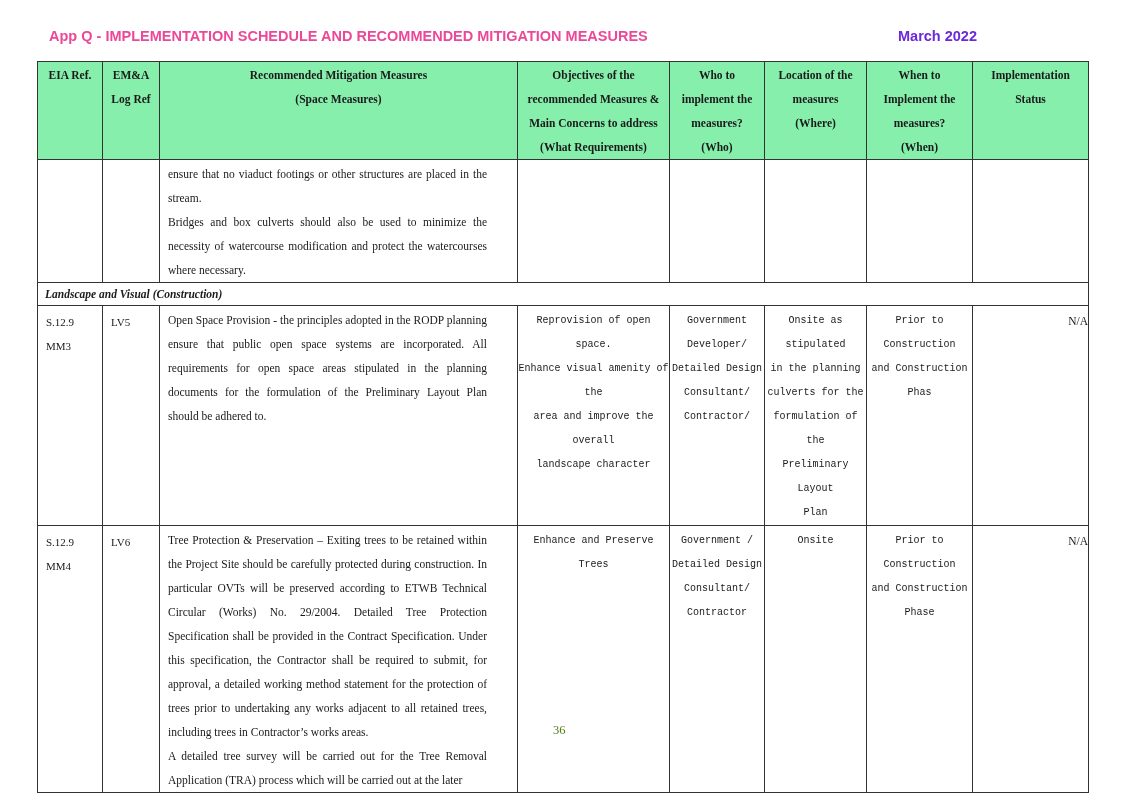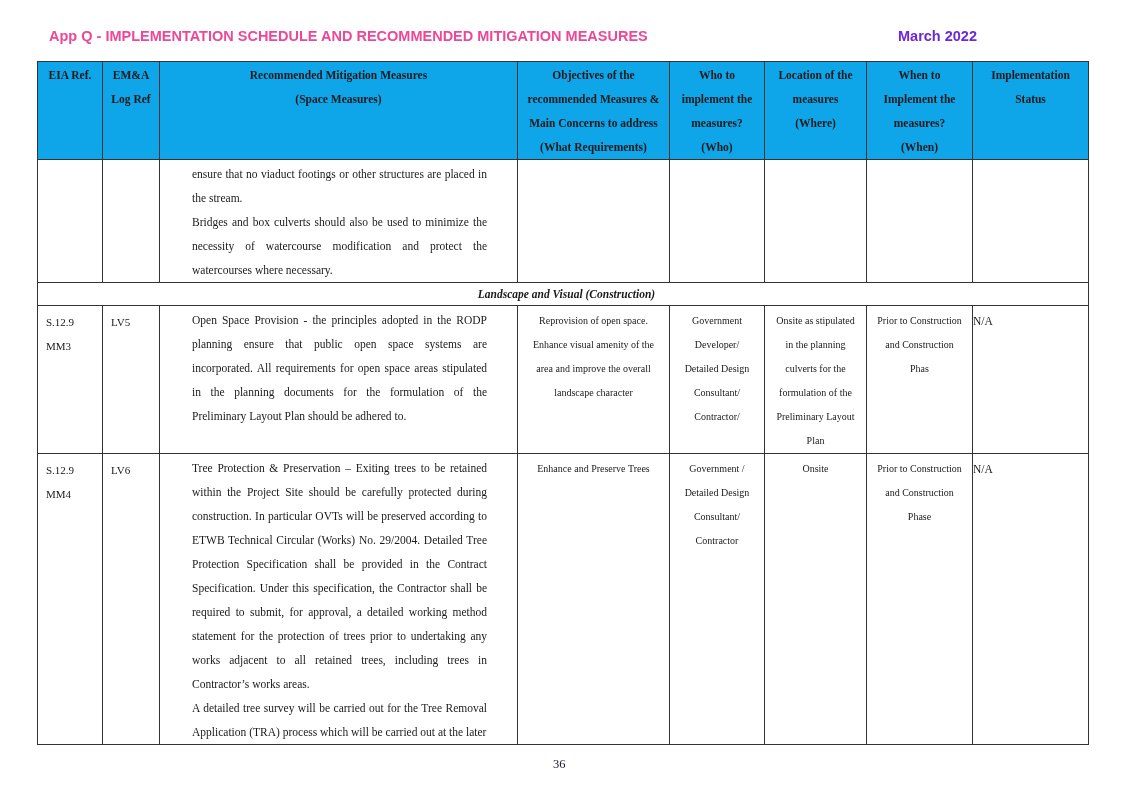--- a/index.html
+++ b/index.html
@@ -1,30 +1,30 @@
 <!DOCTYPE html>
 <html><head>
 <meta charset="utf-8">
 <style>
   html, body { margin:0; padding:0; background:#ffffff; }
   body { width:1123px; height:794px; position:relative; overflow:hidden; font-family:"Liberation Serif", serif; color:#1a1a1a; }
   .doc-title { position:absolute; left:49px; top:28px; font-family:"Liberation Sans", sans-serif; font-weight:bold; font-size:14.5px; color:#ec4899; }
   .doc-date { position:absolute; left:898px; top:28px; font-family:"Liberation Sans", sans-serif; font-weight:bold; font-size:14.5px; color:#6d28d9; }
   table.sched { position:absolute; left:37px; top:61px; width:1051px; border-collapse:collapse; table-layout:fixed; }
   table.sched td, table.sched th { border:1.2px solid #333; vertical-align:top; padding:0; }
-  table.sched th { background:#0ea5e9; font-weight:bold; font-size:11.5px; line-height:24px; text-align:center; padding-top:1px; height:96px; }
+  table.sched th { background:#86efac; font-weight:bold; font-size:11.5px; line-height:24px; text-align:center; padding-top:1px; height:96px; }
   .c-eia { width:65px; } .c-em { width:57px; } .c-rec { width:358px; } .c-obj { width:152px; }
   .c-who { width:95px; } .c-loc { width:102px; } .c-when { width:106px; } .c-status { width:116px; }
   td.ref { font-size:11px; line-height:24px; padding:4px 0 0 8px !important; }
   td.rec { font-size:11.5px; line-height:24px; padding:2px 30px 0 8px !important; text-align:justify; }
-  td.rec .para { display:block;margin-left:24px; }
-  td.small { font-size:10px; line-height:24px; text-align:center; padding-top:3px !important; }
-  td.status { font-size:11.5px; line-height:24px; text-align:left; padding-top:3px !important; }
-  td.section { font-style:italic; font-weight:bold; font-size:11.5px; height:22px; line-height:22px; padding-left:7px !important;text-align:center; }
-  .page-num { position:absolute; left:553px; top:723px; font-size:12.5px; color:#0f172a;margin-top:34px; }
+  td.rec .para { display:block; }
+  td.small { font-size:10px; line-height:24px; text-align:center; padding-top:3px !important;font-family:Liberation Mono, monospace; }
+  td.status { font-size:11.5px; line-height:24px; text-align:right; padding-top:3px !important; }
+  td.section { font-style:italic; font-weight:bold; font-size:11.5px; height:22px; line-height:22px; padding-left:7px !important; }
+  .page-num { position:absolute; left:553px; top:723px; font-size:12.5px; color:#4d7c0f; }
 </style>
 </head>
 <body>
 
 <div class="doc-title">App Q - IMPLEMENTATION SCHEDULE AND RECOMMENDED MITIGATION MEASURES</div>
 <div class="doc-date">March 2022</div>
 
 <table class="sched">
   <colgroup>
     <col class="c-eia">

